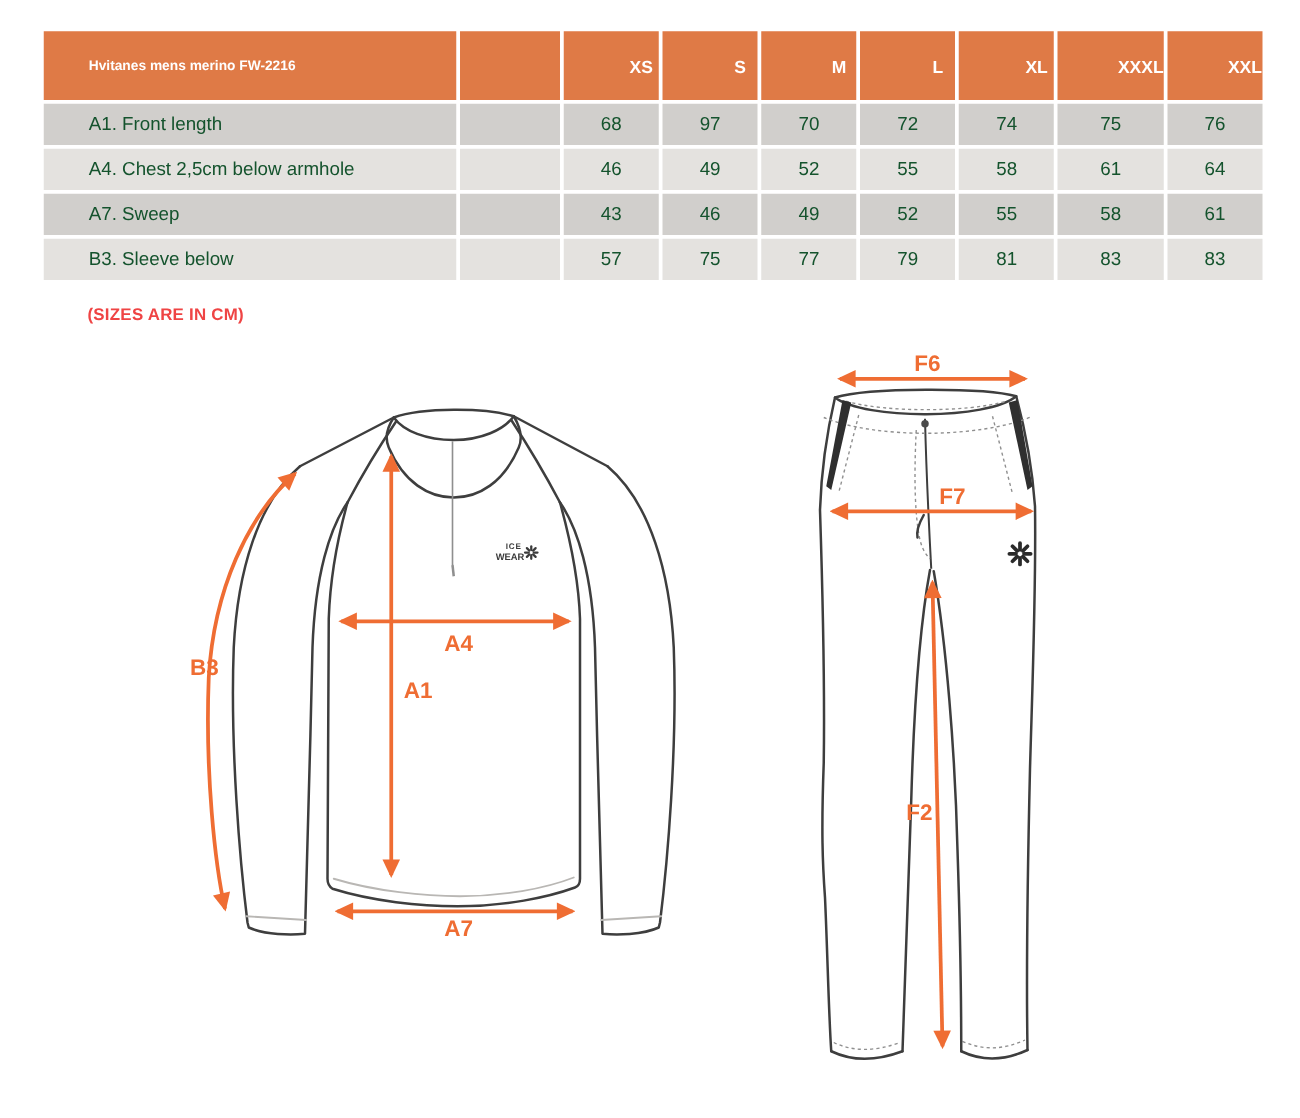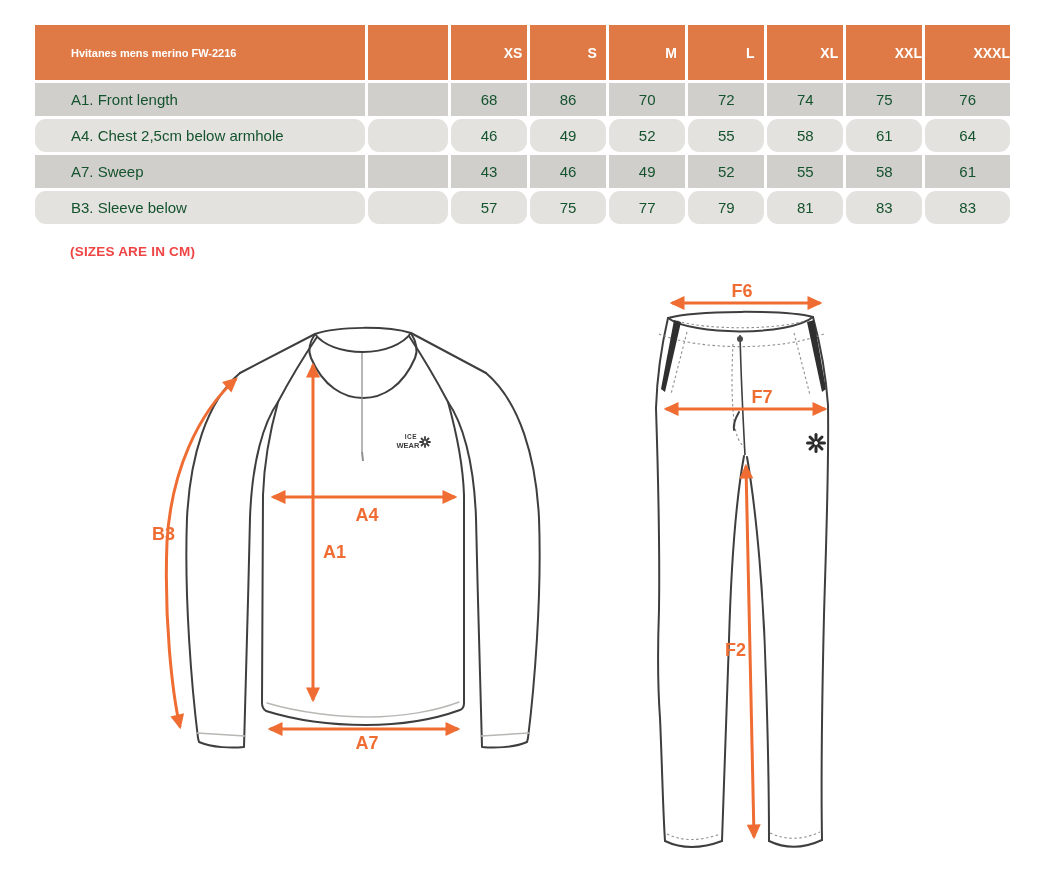--- a/index.html
+++ b/index.html
@@ -14,21 +14,21 @@
     display:grid;
     grid-template-columns:330px 80px repeat(7,1fr);
     gap:3px;
   }
   .cell{display:flex;align-items:center;justify-content:center;}
   .th{height:55px;background:#df7a46;color:#ffffff;font-weight:bold;font-size:14px;padding-left:48px;}
   .th-title{justify-content:flex-start;padding-left:36px;font-size:11px;}
   .td{height:33px;color:#14532d;font-size:15px;}
   .td-label{justify-content:flex-start;padding-left:36px;}
   .r-dark{background:#d1cfcc;}
-  .r-light{background:#e4e2df;border-radius:11px;}
+  .r-light{background:#e4e2df;}
   
   .note{
     position:absolute;left:70px;top:244px;
     color:#ef4444;font-size:13.5px;font-weight:bold;letter-spacing:.2px;
   }
   
   .diagram-svg{position:absolute;left:0;top:0;width:1040px;height:894px;}
   .outline{stroke:#3e3e3e;stroke-width:2;fill:none;stroke-linejoin:round;stroke-linecap:round;}
   .faint{stroke:#b9b7b4;stroke-width:1.5;fill:none;stroke-linecap:round;}
   .stitch{stroke:#8f8f8f;stroke-width:1.1;fill:none;stroke-dasharray:2.5 2.5;}
@@ -42,27 +42,27 @@
 
 <div class="size-table">
 
   <div class="cell th th-title">Hvitanes mens merino FW-2216</div>
   <div class="cell th"></div>
   <div class="cell th">XS</div>
   <div class="cell th">S</div>
   <div class="cell th">M</div>
   <div class="cell th">L</div>
   <div class="cell th">XL</div>
+  <div class="cell th">XXXL</div>
   <div class="cell th">XXL</div>
-  <div class="cell th">XXXL</div>
 
   <div class="cell td td-label r-dark">A1. Front length</div>
   <div class="cell td r-dark"></div>
   <div class="cell td r-dark">68</div>
-  <div class="cell td r-dark">86</div>
+  <div class="cell td r-dark">97</div>
   <div class="cell td r-dark">70</div>
   <div class="cell td r-dark">72</div>
   <div class="cell td r-dark">74</div>
   <div class="cell td r-dark">75</div>
   <div class="cell td r-dark">76</div>
 
   <div class="cell td td-label r-light">A4. Chest 2,5cm below armhole</div>
   <div class="cell td r-light"></div>
   <div class="cell td r-light">46</div>
   <div class="cell td r-light">49</div>

